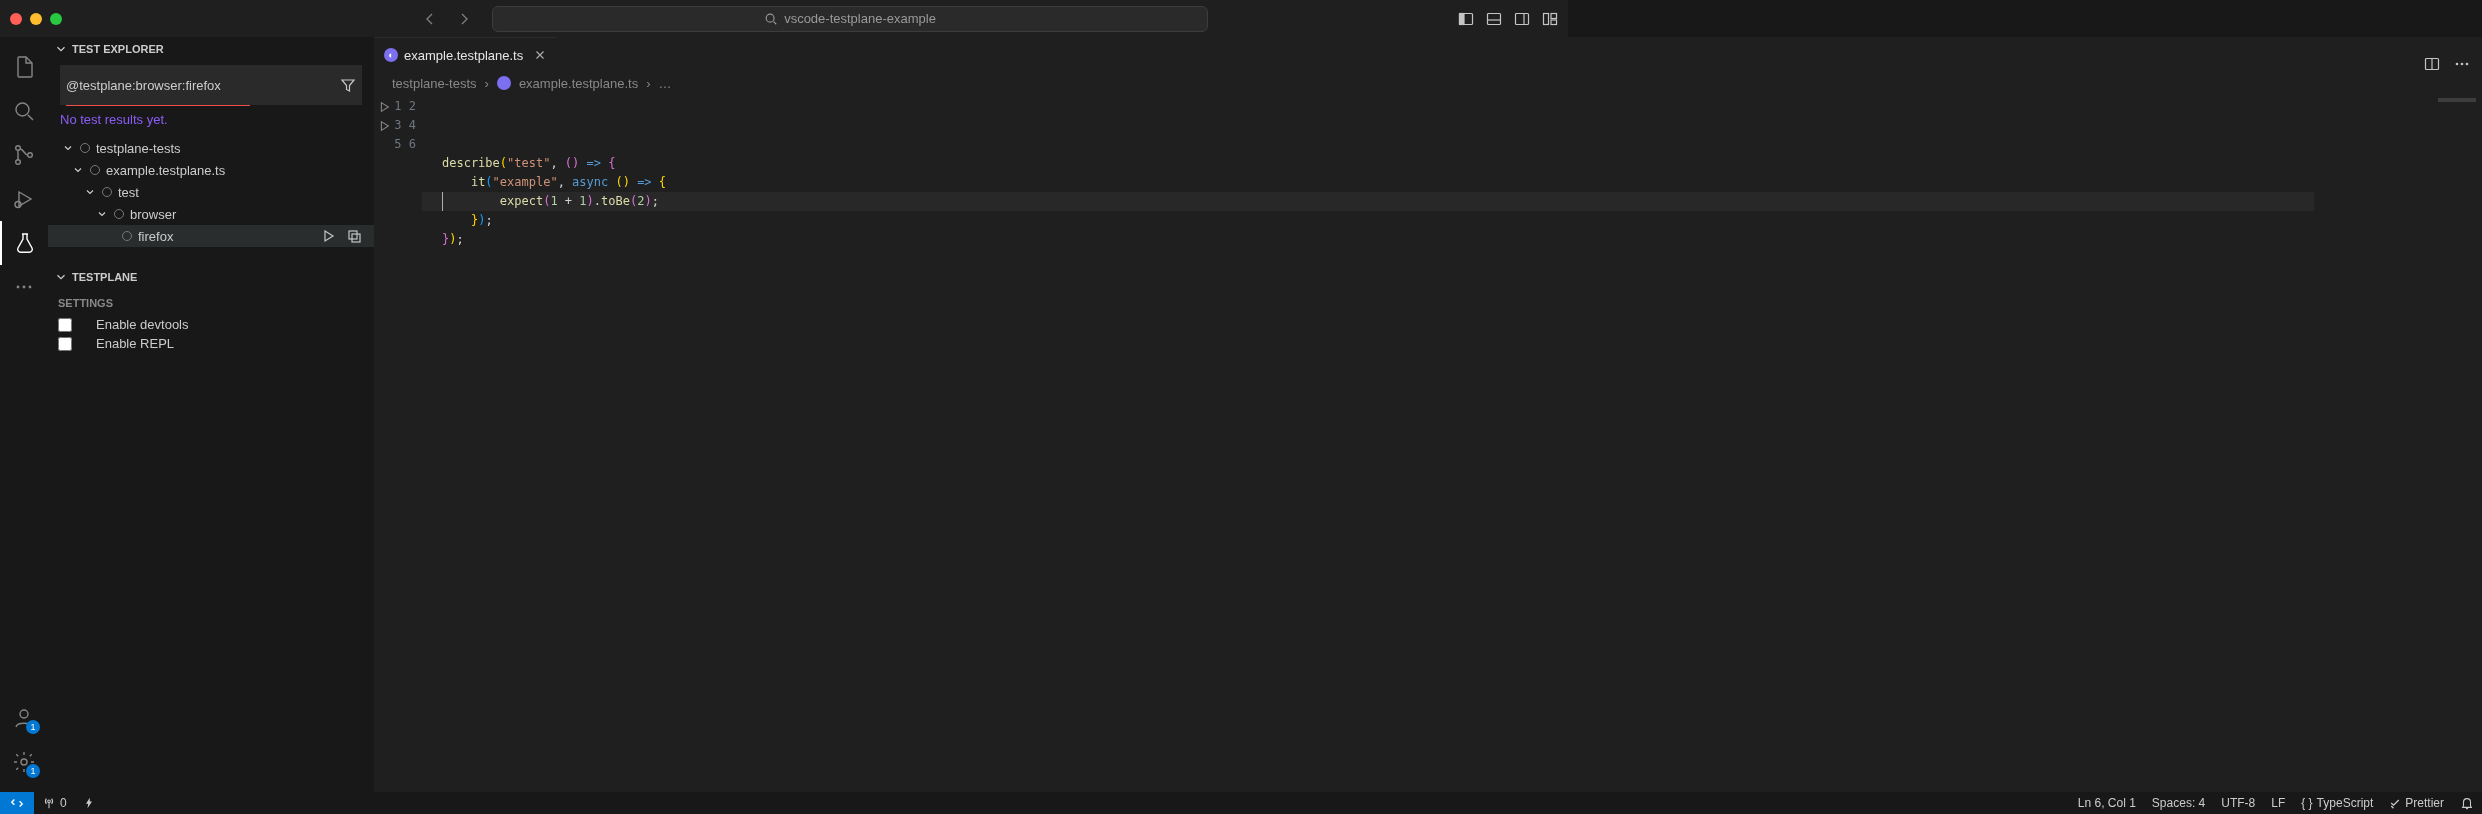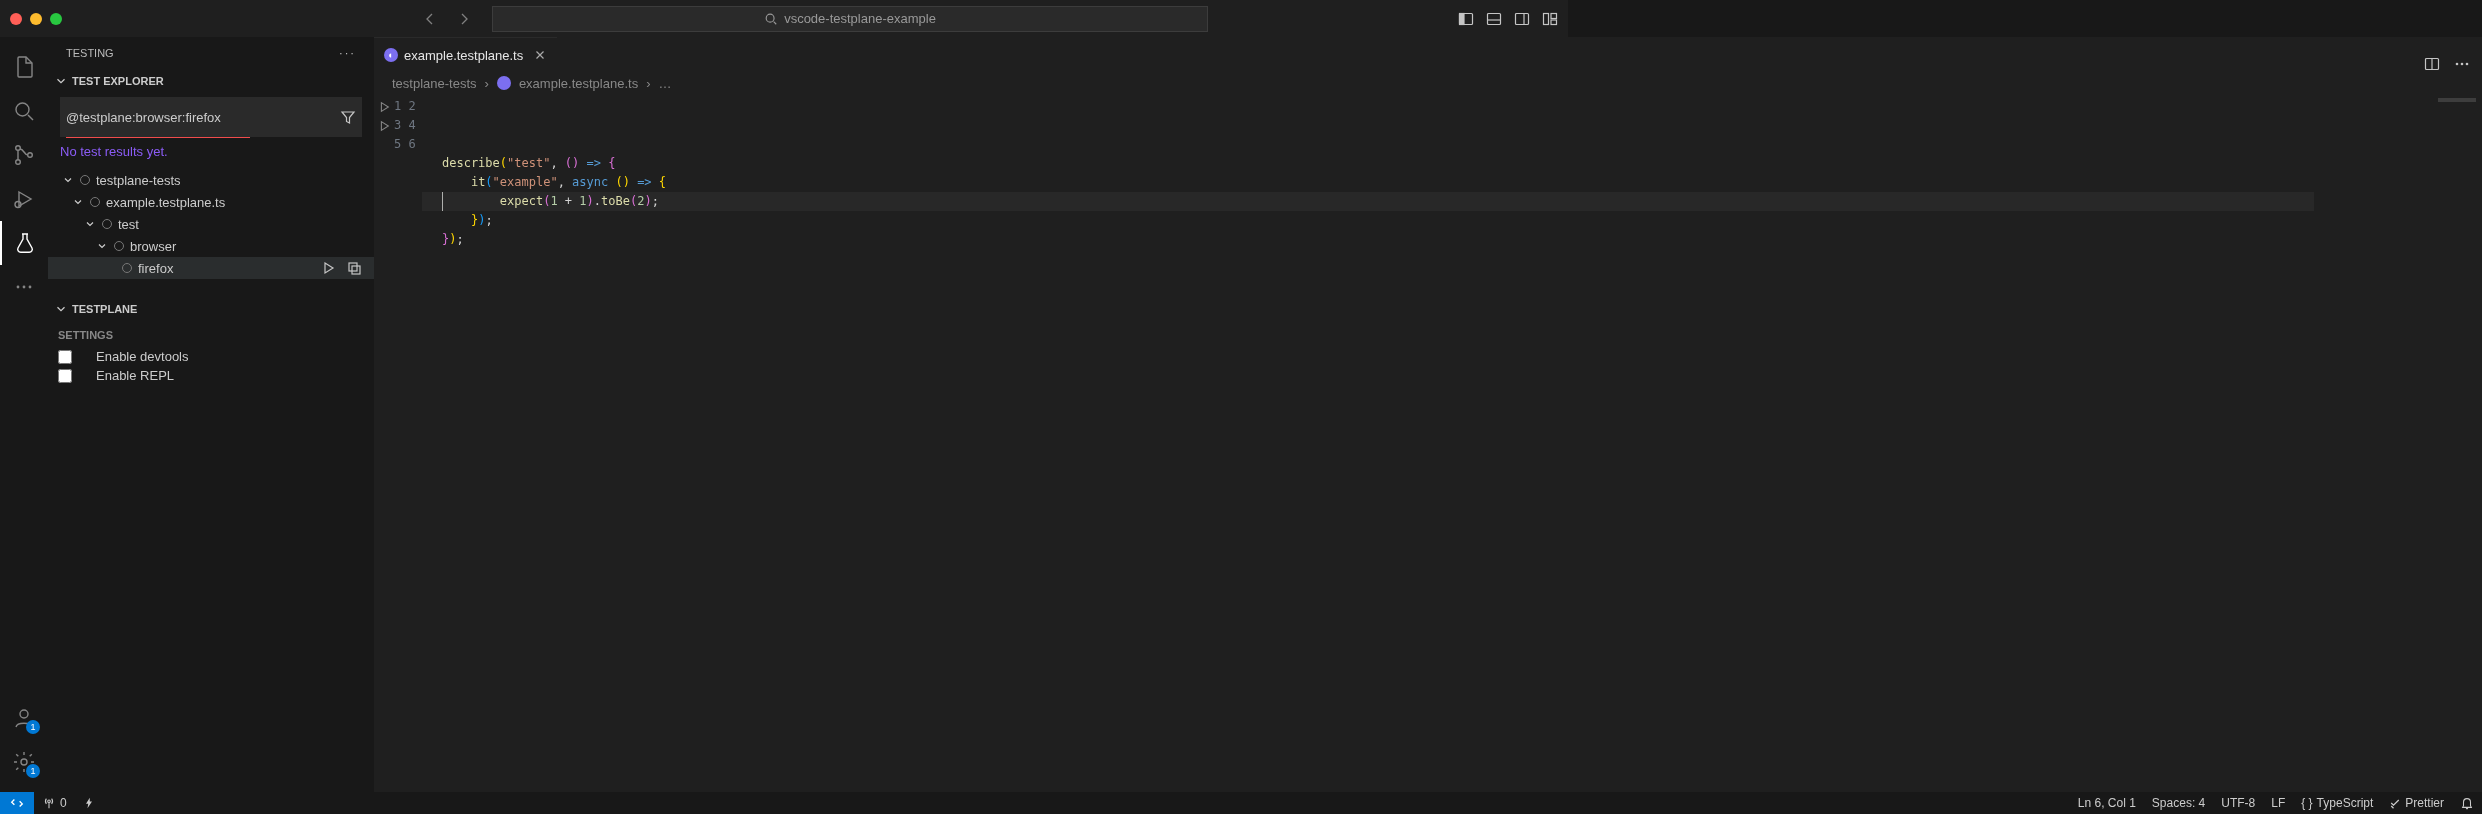--- a/index.html
+++ b/index.html
@@ -25,21 +25,21 @@
 .traffic-light { width: 12px; height: 12px; border-radius: 50%; }
 .tl-red { background: #ff5f57; }
 .tl-yellow { background: #febc2e; }
 .tl-green { background: #28c840; }
 .nav-arrows { display: flex; gap: 18px; margin-right: 20px; color: #808080; }
 .searchbar {
   flex: 0 0 716px;
   height: 26px;
   background: #2a2a2a;
   border: 1px solid #3c3c3c;
-  border-radius: 0;
+  border-radius: 6px;
   display: flex;
   align-items: center;
   justify-content: center;
   gap: 6px;
   color: #999;
 }
 .titlebar-right { margin-left: auto; display: flex; gap: 12px; color: #c5c5c5; }
 
 
 .activitybar {
@@ -133,21 +133,21 @@
   color: #e6e6e6;
 }
 .tab .tab-icon { width: 14px; height: 14px; border-radius: 50%; background: #7c6ff0; display:flex;align-items:center;justify-content:center;font-size:9px;color:#fff; }
 .tab .close { color: #aaa; margin-left: 4px; }
 .editor-actions { margin-left: auto; display: flex; gap: 14px; padding-right: 12px; color: #c5c5c5; }
 .breadcrumb { height: 22px; display: flex; align-items: center; padding: 0 18px; gap: 8px; color: #888; font-size: 13px; }
 .breadcrumb .bc-icon { width: 14px; height: 14px; border-radius: 50%; background: #7c6ff0; display:inline-block; }
 .code-area { flex: 1; display: flex; position: relative; }
 .gutter-run { width: 20px; padding-top: 3px; }
 .gutter-run .run-icon { height: 19px; display:flex;align-items:center;justify-content:center; color: #888; }
-.linenos { width: 28px; text-align: left; color: #6e7681; font-family: Menlo, Consolas, monospace; font-size: 12px; line-height: 19px; padding-top: 3px; padding-right: 6px; }
+.linenos { width: 28px; text-align: right; color: #6e7681; font-family: Menlo, Consolas, monospace; font-size: 12px; line-height: 19px; padding-top: 3px; padding-right: 6px; }
 .code { flex: 1; font-family: Menlo, Consolas, monospace; font-size: 12px; line-height: 19px; padding-top: 3px; padding-left: 20px; white-space: pre; position: relative; }
 .code .cursor-line { position: absolute; left: 0; right: 88px; height: 19px; background: #282828; top: 98px; }
 .code .cursor { position:absolute; left:20px; top:98px; width:1px; height:19px; background:#aeafad; }
 .minimap { width: 80px; background: #1f1f1f; position: relative; }
 .minimap .blob { position:absolute; top: 4px; right: 6px; width: 38px; height: 4px; background: #3d3d3d; }
 .tok-fn { color: #dcdcaa; }
 .tok-str { color: #ce9178; }
 .tok-punc { color: #d4d4d4; }
 .tok-kw { color: #569cd6; }
 .tok-num { color: #b5cea8; }
@@ -278,24 +278,20 @@
       <svg width="24" height="24" viewBox="0 0 24 24" fill="none" stroke="currentColor" stroke-width="1.4">
           <circle cx="12" cy="12" r="3"></circle>
           <path d="M12 2v3M12 19v3M4.2 4.2l2.1 2.1M17.7 17.7l2.1 2.1M2 12h3M19 12h3M4.2 19.8l2.1-2.1M17.7 6.3l2.1-2.1"></path>
         </svg>
       <div class="badge">1</div>
     </div>
   </div>
 </div>
 
 <div class="sidebar">
-  <div class="panel-title">
-    <span>TESTING</span>
-    <span class="more">···</span>
-  </div>
   <div class="section-header">
     <span>
         <svg width="14" height="14" viewBox="0 0 16 16" fill="none" stroke="currentColor" stroke-width="1.4">
           <path d="M4 6l4 4 4-4"></path>
         </svg>
       </span>
     <span>TEST EXPLORER</span>
   </div>
   <div class="filter-row">
     <input class="filter-input" value="@testplane:browser:firefox" style="">

